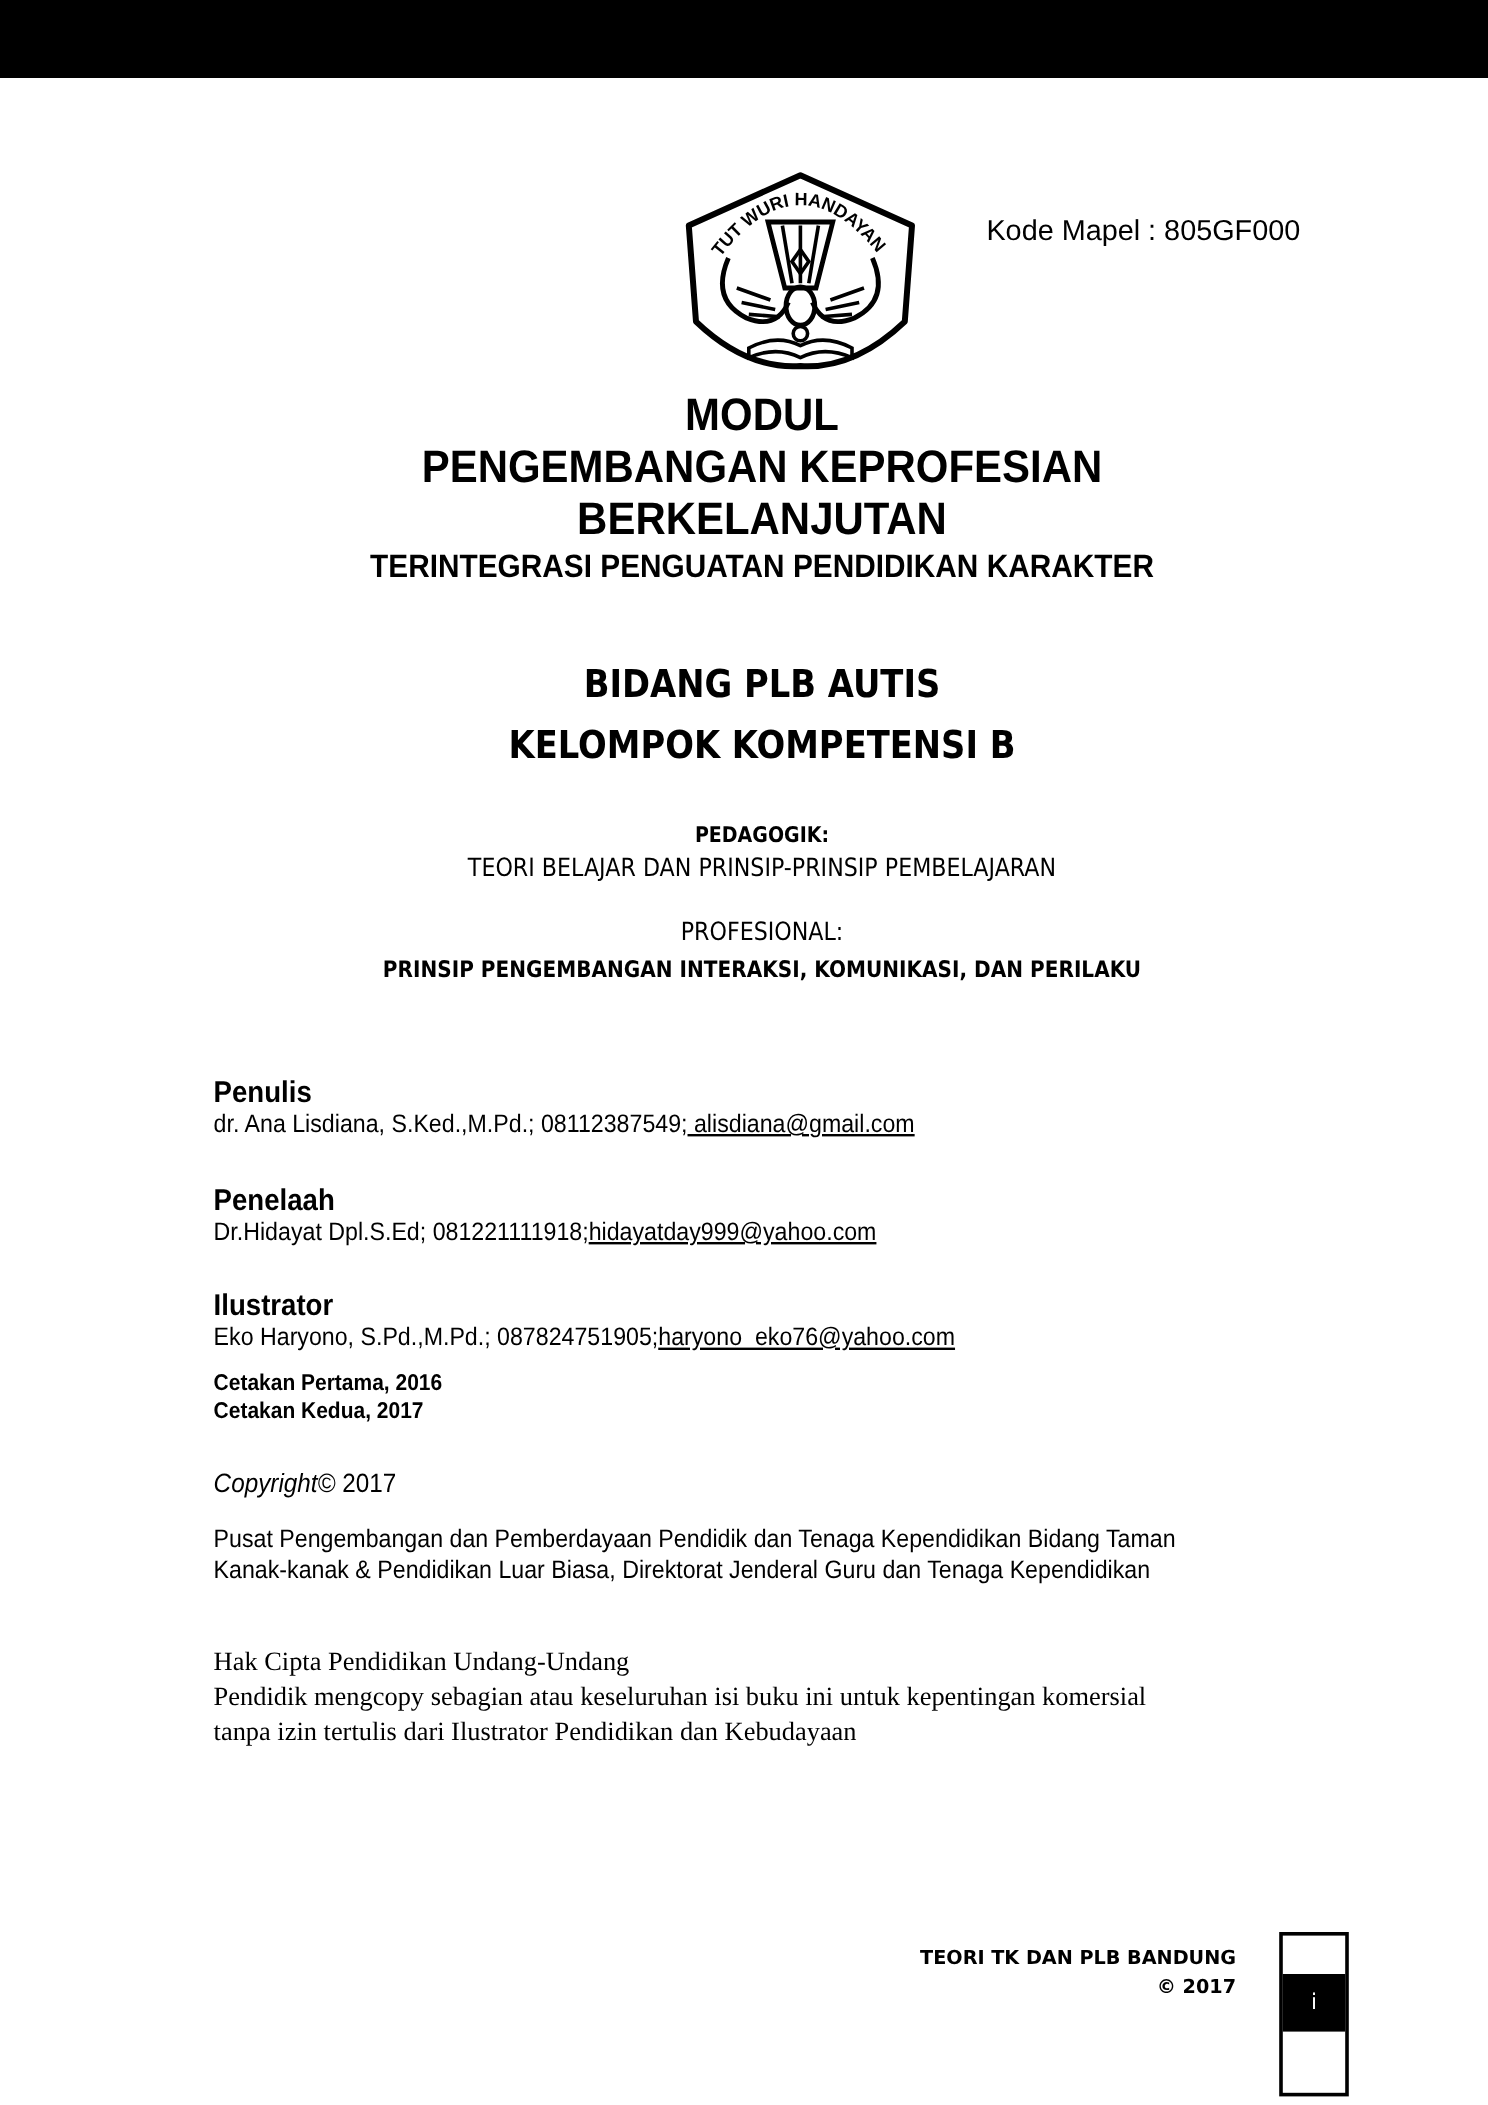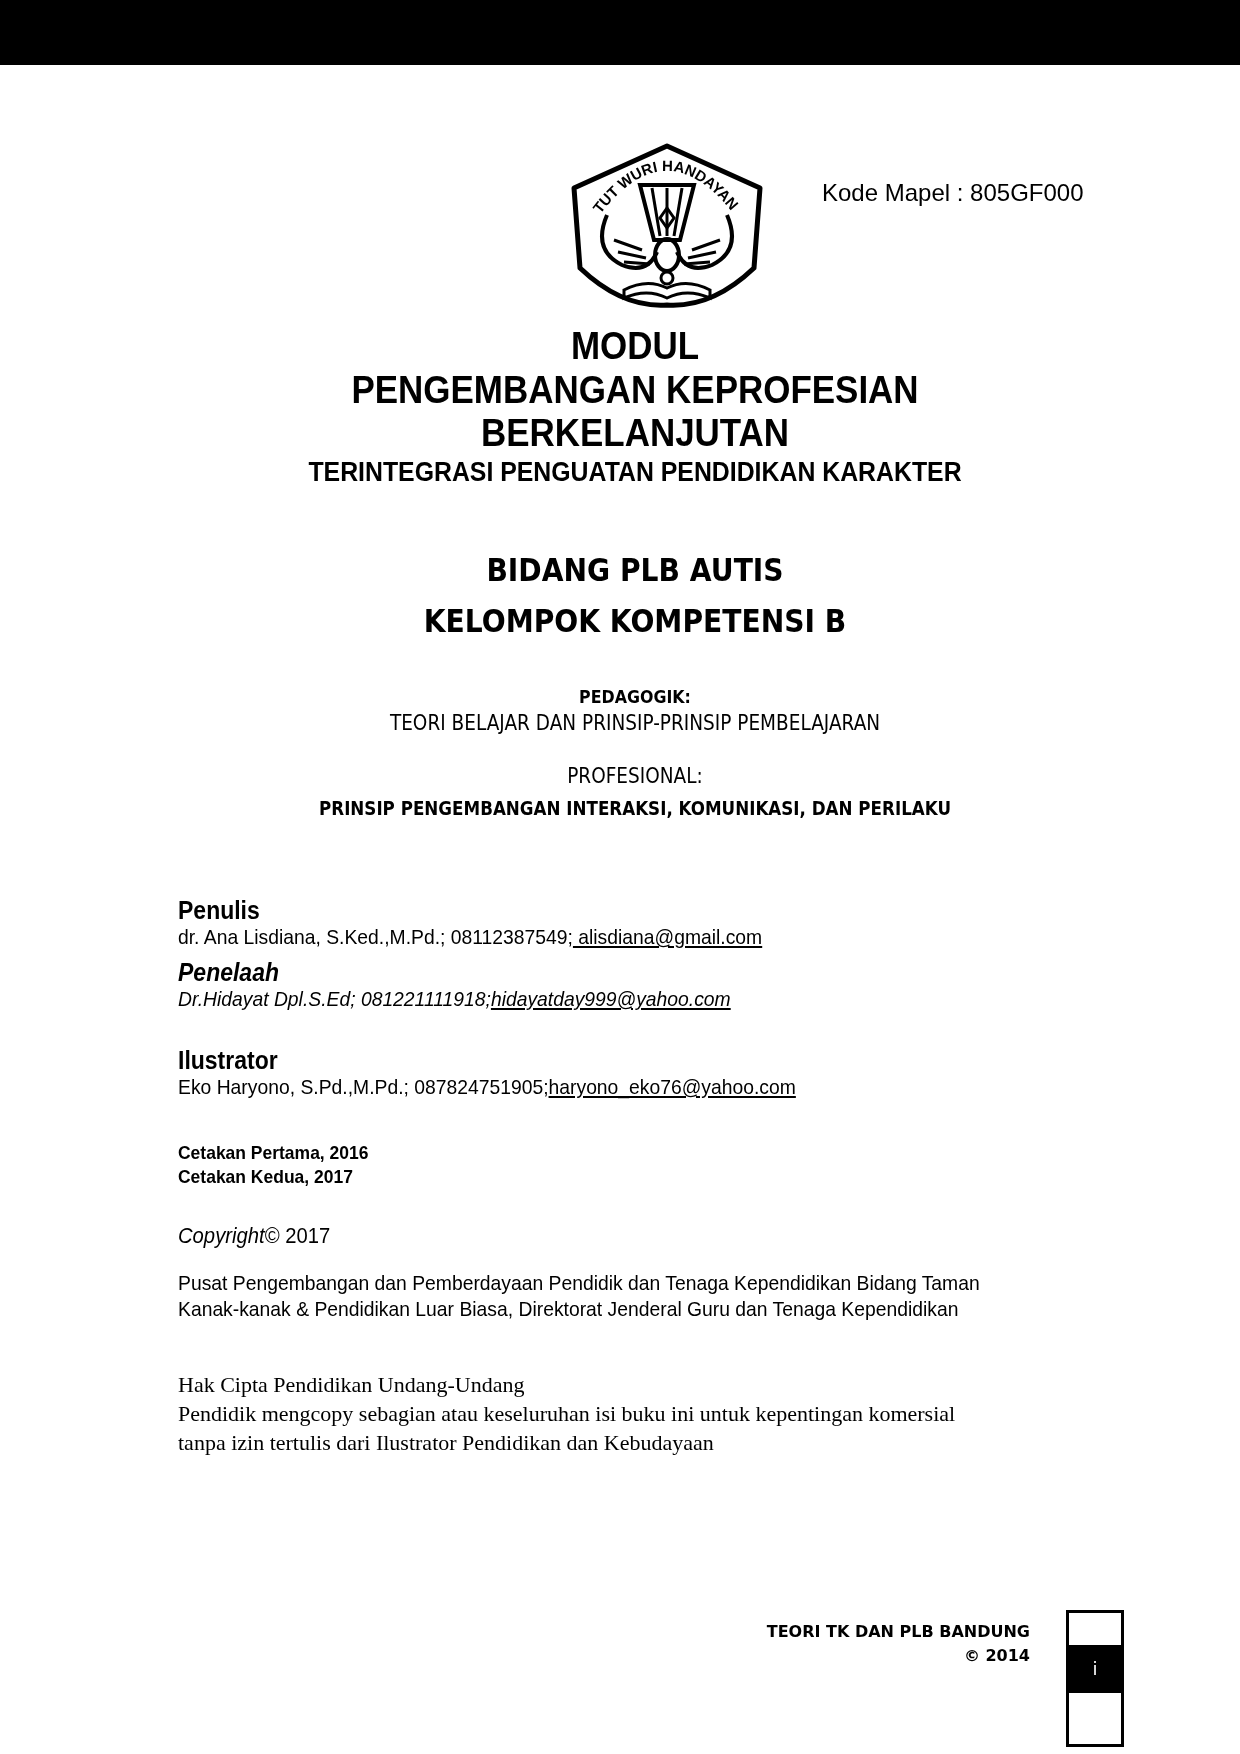--- a/index.html
+++ b/index.html
@@ -16,22 +16,22 @@
     .b1 { top: 552px; font-size: 32px; line-height: 36px; font-weight: bold; }
     .b2 { top: 603px; font-size: 32px; line-height: 36px; font-weight: bold; }
     .p1 { top: 686px; font-size: 18px; font-weight: bold; }
     .p2 { top: 711px; font-size: 21px; }
     .p3 { top: 764px; font-size: 21px; font-weight: normal; }
     .p4 { top: 797px; font-size: 19px; font-weight: bold; }
     .credits { position: absolute; left: 178px; top: 896px; width: 900px; font-family: "Liberation Sans", sans-serif; }
     .credit-head { font-size: 25px; font-weight: bold; line-height: 28px; transform: scaleX(0.92); transform-origin: 0 0; }
     .credit-line { font-size: 21px; line-height: 26px; transform: scaleX(0.92); transform-origin: 0 0; white-space: nowrap; }
     .credit-line a { color: #000; text-decoration: underline; }
-    .g1 { margin-bottom: 8px; }
-    .g2 { margin-bottom: 34px; font-style: italic; }
+    .g1 { margin-bottom: 36px; }
+    .g2 { margin-bottom: 34px; }
     .print { position: absolute; left: 178px; top: 1141px; font-family: "Liberation Sans", sans-serif; font-weight: bold; font-size: 19px; line-height: 24px; transform: scaleX(0.92); transform-origin: 0 0; }
     .copyright { position: absolute; left: 178px; top: 1223px; font-size: 22px; font-family: "Liberation Sans", sans-serif; transform: scaleX(0.92); transform-origin: 0 0; }
     .copyright i { font-style: italic; }
     .pusat { position: absolute; left: 178px; top: 1270px; width: 930px; font-size: 21px; line-height: 26px; font-family: "Liberation Sans", sans-serif; transform: scaleX(0.92); transform-origin: 0 0; }
     .hak { position: absolute; left: 178px; top: 1370px; width: 960px; font-family: "Liberation Serif", serif; font-size: 22px; line-height: 29px; }
     .footer-org { position: absolute; right: 210px; top: 1620px; text-align: right; font-family: "DejaVu Sans", sans-serif; font-weight: bold; font-size: 16px; line-height: 24px; }
     .pagebox { position: absolute; left: 1066px; top: 1610px; width: 58px; height: 137px; border: 3px solid #000; box-sizing: border-box; }
     .pagebox .mid { position: absolute; left: 0; top: 32px; width: 100%; height: 48px; background: #000; color: #fff; text-align: center; line-height: 48px; font-family: "DejaVu Sans", sans-serif; font-size: 18px; }
   </style>
 </head>
@@ -99,18 +99,18 @@
 <div class="pusat">Pusat Pengembangan dan Pemberdayaan Pendidik dan Tenaga Kependidikan Bidang Taman Kanak-kanak &amp; Pendidikan Luar Biasa, Direktorat Jenderal Guru dan Tenaga Kependidikan</div>
 
 <div class="hak">
   <div>Hak Cipta Pendidikan Undang-Undang</div>
   <div>Pendidik mengcopy sebagian atau keseluruhan isi buku ini untuk kepentingan komersial</div>
   <div>tanpa izin tertulis dari Ilustrator Pendidikan dan Kebudayaan</div>
 </div>
 
 <div class="footer-org">
   <div>TEORI TK DAN PLB BANDUNG</div>
-  <div>© 2014</div>
+  <div>© 2017</div>
 </div>
 
 <div class="pagebox">
   <div class="mid">i</div>
 </div>
 
 </body></html>

